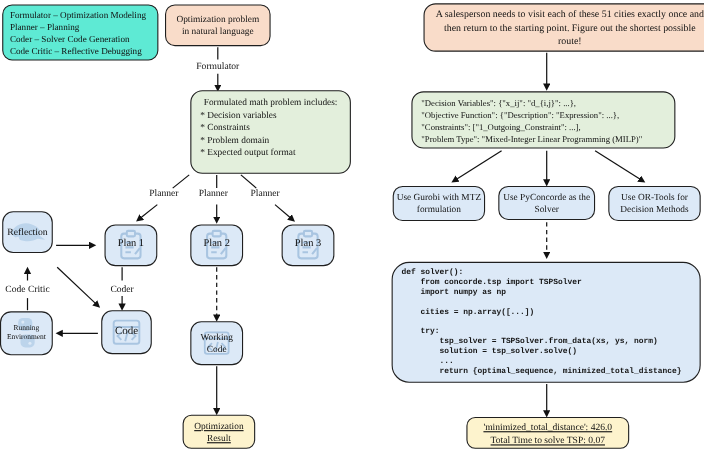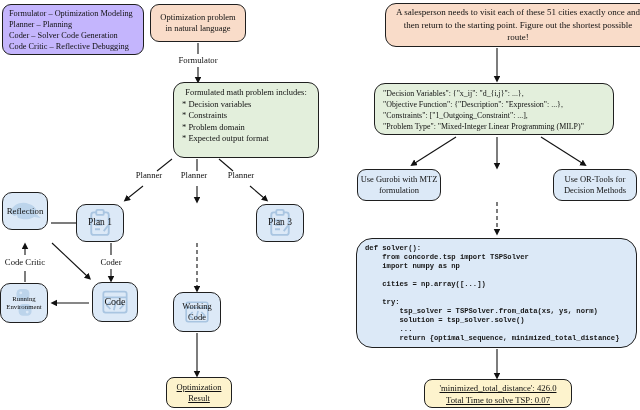--- a/index.html
+++ b/index.html
@@ -12,21 +12,21 @@
   .box {
     position:absolute; box-sizing:border-box;
     border:1.4px solid #1f1f1f; border-radius:8px;
     display:flex; align-items:center; justify-content:center;
     text-align:center; line-height:1.25;
   }
   .pink   { background:#f9dcc9; }
   .green  { background:#e3efdc; }
   .blue   { background:#dce9f7; }
   .yellow { background:#fdf3cd;text-decoration:underline; }
-  .white  { background:#c4b5fd; }
+  .white  { background:#5eead4; }
 
   .legend {
     left:2px; top:4px; width:142px; height:51px;
     padding:3px 6px; border-radius:9px;
     display:block; text-align:left;
   }
   .legend div { font-size:8.3px; line-height:11px; white-space:nowrap; }
 
   .nl-problem { left:150px; top:4px; width:96px; height:38px; font-size:8.5px; padding:2px 5px; border-radius:9px; }
 
@@ -35,21 +35,21 @@
     display:block; padding:4px 8px; text-align:left;margin-left:48px;
   }
   .formulated .t { font-size:8.5px; line-height:11.5px; text-align:center; }
   .formulated div.b { font-size:8.5px; line-height:11.5px; white-space:nowrap; }
 
   .icon-box { border-width:1.7px; border-radius:10px; }
   .icon-box .lbl { position:relative; z-index:2; }
   .wm { position:absolute; inset:0; display:flex; align-items:center; justify-content:center; z-index:1; }
 
   .plan { width:48px; height:38px; top:204px; font-size:9.5px; }
-  .plan1 { left:76px;justify-content:center; } .plan2 { left:173px; } .plan3 { left:256px; }
+  .plan1 { left:95px;justify-content:center; } .plan2 { left:173px; } .plan3 { left:256px; }
 
   .reflection { left:2px; top:192px; width:46px; height:38px; font-size:8.8px; }
   .codebox    { left:92px; top:282px; width:46px; height:40px; font-size:10px; }
   .runenv     { left:0px;  top:283px; width:48px; height:40px; font-size:6.8px; padding:2px; }
   .workcode   { left:173px; top:292px; width:48px; height:40px; font-size:8.5px; padding:2px; }
   .optresult  { left:166px; top:377px; width:66px; height:31px; font-size:8.5px; padding:2px; }
 
   .edge-label { position:absolute; font-size:8.7px; text-align:center; width:60px; }
 
   .tsp-problem { left:385px; top:3px; width:266px; height:44px; font-size:9px; line-height:12.5px; padding:2px 6px; border-radius:11px; }
@@ -142,20 +142,30 @@
   <div class="box blue icon-box plan plan1">
     <span class="wm">
       <svg width="30" height="30" viewBox="0 0 24 24" stroke="#a9c5e1" fill="none" stroke-width="1.5">
         <rect x="5" y="3.5" width="14" height="18" rx="2"></rect>
         <rect x="9" y="1.5" width="6" height="4" rx="1" fill="#dce9f7"></rect>
         <path d="M8 10h5 M8 13.5h6 M8 17h4 M15 18.5l3.5-4.5"></path>
       </svg>
     </span>
     <span class="lbl">Plan 1</span>
   </div>
+  <div class="box blue icon-box plan plan2">
+    <span class="wm">
+      <svg width="30" height="30" viewBox="0 0 24 24" stroke="#a9c5e1" fill="none" stroke-width="1.5">
+        <rect x="5" y="3.5" width="14" height="18" rx="2"></rect>
+        <rect x="9" y="1.5" width="6" height="4" rx="1" fill="#dce9f7"></rect>
+        <path d="M8 10h5 M8 13.5h6 M8 17h4 M15 18.5l3.5-4.5"></path>
+      </svg>
+    </span>
+    <span class="lbl">Plan 2</span>
+  </div>
   <div class="box blue icon-box plan plan3">
     <span class="wm">
       <svg width="30" height="30" viewBox="0 0 24 24" stroke="#a9c5e1" fill="none" stroke-width="1.5">
         <rect x="5" y="3.5" width="14" height="18" rx="2"></rect>
         <rect x="9" y="1.5" width="6" height="4" rx="1" fill="#dce9f7"></rect>
         <path d="M8 10h5 M8 13.5h6 M8 17h4 M15 18.5l3.5-4.5"></path>
       </svg>
     </span>
     <span class="lbl">Plan 3</span>
   </div>
@@ -210,20 +220,21 @@
   <div class="box pink tsp-problem">A salesperson needs to visit each of these 51 cities exactly once and then return to the starting point. Figure out the shortest possible route!</div>
 
   <div class="box green json-box">
     <div>"Decision Variables": {"x_ij": "d_{i,j}": ...},</div>
     <div>"Objective Function": {"Description": "Expression": ...},</div>
     <div>"Constraints": ["1_Outgoing_Constraint": ...],</div>
     <div>"Problem Type": "Mixed-Integer Linear Programming (MILP)"</div>
   </div>
 
   <div class="box blue solver solver1">Use Gurobi with MTZ formulation</div>
+  <div class="box blue solver solver2">Use PyConcorde as the Solver</div>
   <div class="box blue solver solver3">Use OR-Tools for Decision Methods</div>
 
   <div class="box blue code-snippet">
     <pre>def solver():
     from concorde.tsp import TSPSolver
     import numpy as np
 
     cities = np.array([...])
 
     try:

